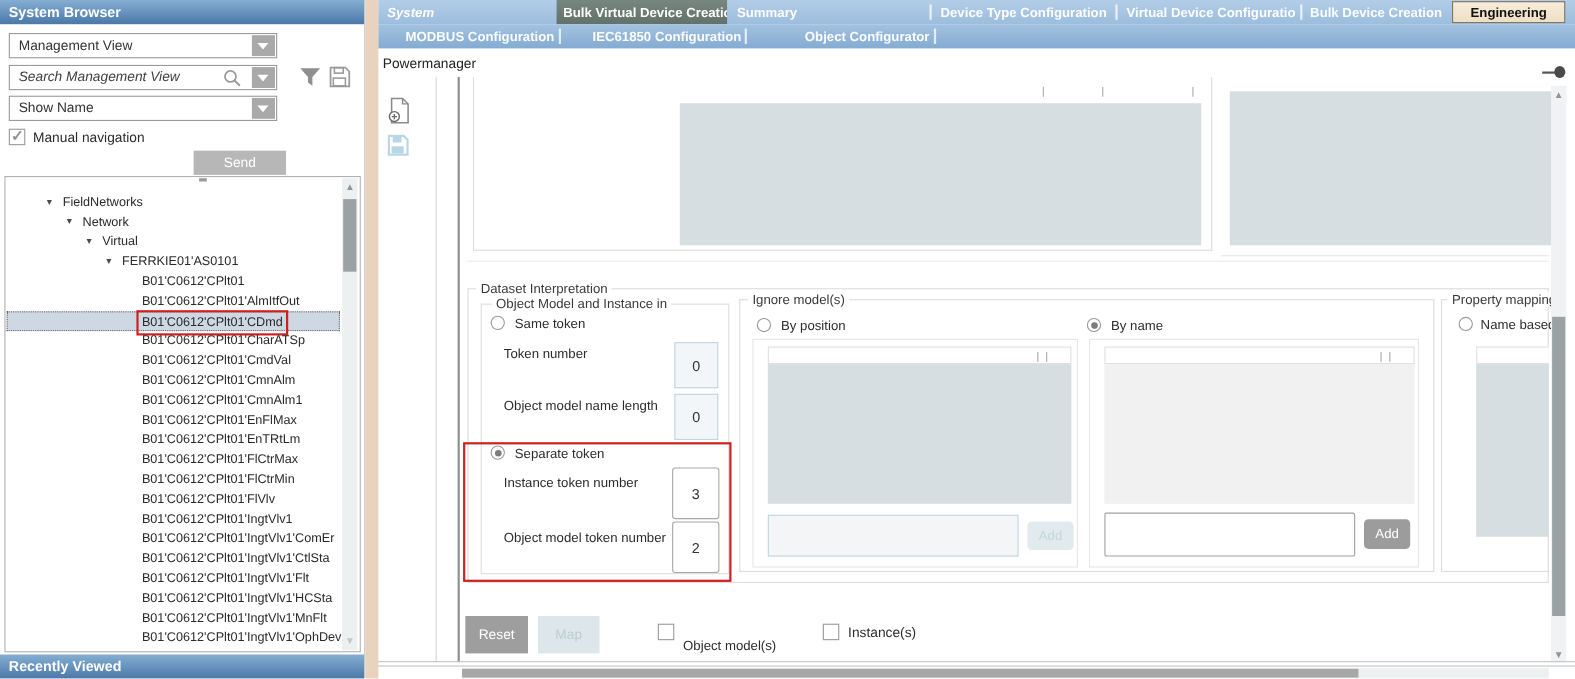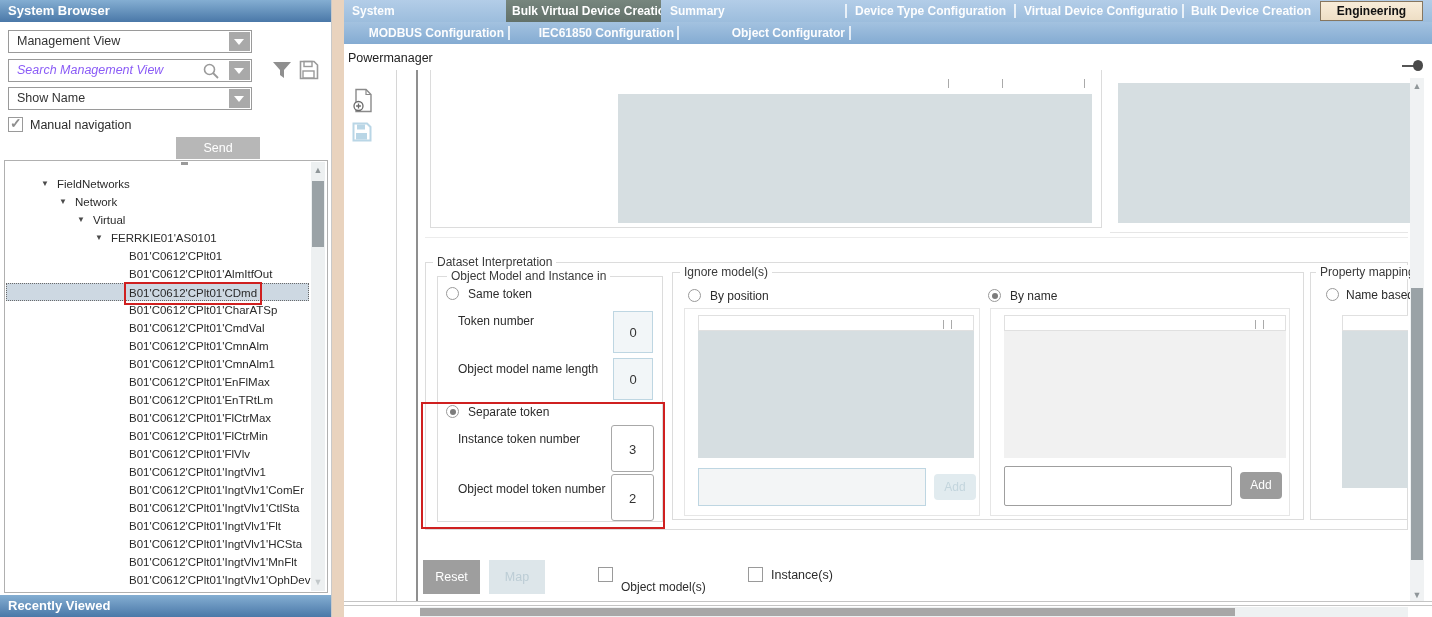--- a/index.html
+++ b/index.html
@@ -5,21 +5,21 @@
   html,body{margin:0;padding:0;background:#fff;}
   #screen{position:relative;width:1432px;height:617px;overflow:hidden;background:#fff;
           font-family:"Liberation Sans",sans-serif;font-size:12px;color:#333;}
   .abs{position:absolute;}
   
   #left-panel{left:0;top:0;width:332px;height:617px;background:#fff;border-right:1px solid #c9c9c9;box-sizing:border-box;}
   .titlebar{background:linear-gradient(#84aed2,#4a78a8);color:#fff;font-weight:bold;font-size:13px;line-height:22px;padding-left:8px;box-sizing:border-box;}
   .field{background:#fff;border:1px solid #9a9a9a;box-sizing:border-box;font-size:12.5px;line-height:21px;padding-left:8px;}
   .drop-btn{position:absolute;right:1px;top:1px;width:21px;height:19px;background:#a9a9a9;}
   .drop-btn::after{content:"";position:absolute;left:5px;top:7px;border:5px solid transparent;border-top:6px solid #fff;border-bottom:none;}
-  .placeholder{color:#8b5cf6;font-style:italic;}
+  .placeholder{color:#404040;font-style:italic;}
   .gbtn{background:#b7b7b7;color:#fff;text-align:center;box-sizing:border-box;margin-top:22px;}
   .cb{background:#fff;border:1px solid #9a9a9a;box-sizing:border-box;}
   .check{position:absolute;left:1px;top:-3px;color:#8f8f8f;font-size:14px;font-weight:bold;}
   #tree-viewport{left:4px;top:160px;width:324px;height:433px;background:#fff;border:1px solid #b0b0b0;box-sizing:border-box;overflow:hidden;}
   .trow{position:absolute;left:0;width:322px;height:18px;line-height:18px;font-size:11.5px;color:#2a2a2a;white-space:nowrap;}
   .trow.sel{background:#cdd8e2;outline:1px dotted #6a6a6a;outline-offset:-1px;width:303px;left:1px;}
   .tarrow{position:absolute;font-size:8px;color:#4a4a4a;line-height:18px;}
   .tlabel{position:absolute;line-height:18px;}
   .redbox{border:2px solid #cf2020;padding:0 3px 1px 3px;}
   .sbtrack{background:#edf0f1;}
@@ -176,21 +176,21 @@
       <div class="abs sbthumb" style="left:307px;top:20px;width:12px;height:66px;"></div>
       <div class="abs sbarrow" style="left:306px;top:416px;color:#c2c8ca;">▼</div>
     </div>
 
     <div class="abs titlebar" style="left:0;top:595px;width:331px;height:22px;">
       <span>Recently Viewed</span>
     </div>
   </div>
 
   <div class="abs" id="tabs-row1">
-      <div class="tab" style="left: 0px; width: 158px; padding-left: 8px;">System</div>
+      <div class="tab" style="left: 0px; width: 158px; padding-left: 8px; font-style: italic;">System</div>
       <div class="tab active" style="left: 162px; width: 155px; padding-left: 6px;">Bulk Virtual Device Creation</div>
       <div class="tab" style="left: 317px; width: 180px; padding-left: 9px;">Summary</div>
       <div class="tab" style="left: 674px; width: 163px; padding-left: 6px;">Virtual Device Configuratio</div>
       <div class="tab" style="left: 505px; width: 162px; padding-left: 6px;">Device Type Configuration</div>
       <div class="tab" style="left: 842px; width: 130px; padding-left: 5px;">Bulk Device Creation</div>
       <div class="tab eng" style="left: 976px; width: 103px;">Engineering</div>
       <div class="tabsep" style="left: 501px;"></div>
       <div class="tabsep" style="left: 670px;"></div>
       <div class="tabsep" style="left: 838px;"></div>
     </div>

